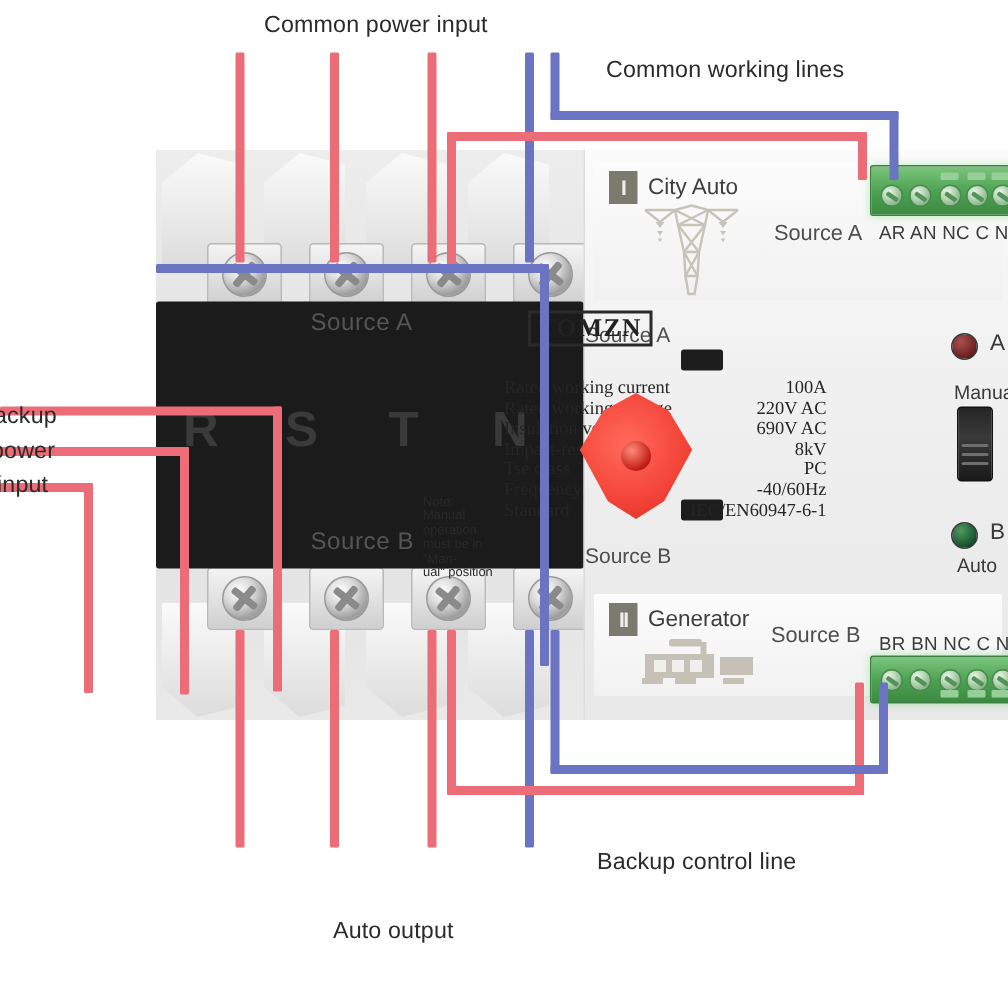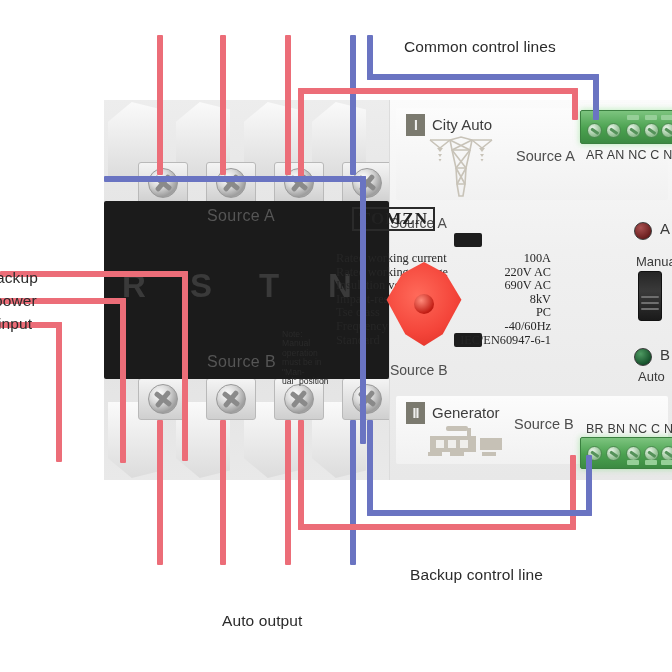--- a/index.html
+++ b/index.html
@@ -323,20 +323,21 @@
   <div class="w vblue" style="left:350px;top:420px;height:145px;"></div>
 
   <div class="w vred" style="left:298px;top:420px;height:110px;"></div>
   <div class="w hred" style="left:298px;top:524px;width:278px;"></div>
   <div class="w vred" style="left:570px;top:455px;height:75px;"></div>
 
   <div class="w vblue" style="left:367px;top:420px;height:96px;"></div>
   <div class="w hblue" style="left:367px;top:510px;width:225px;"></div>
   <div class="w vblue" style="left:586px;top:455px;height:61px;"></div>
 
-  <div class="anno" style="left:404px;top:38px;">Common control lines</div>
+  <div class="anno" style="left:176px;top:8px;">Common power input</div>
+  <div class="anno" style="left:404px;top:38px;">Common working lines</div>
   <div class="anno" style="left:-4px;top:269px;">ackup</div>
   <div class="anno" style="left:-6px;top:292px;">power</div>
   <div class="anno" style="left:-2px;top:315px;">input</div>
   <div class="anno" style="left:222px;top:612px;">Auto output</div>
-  <div class="anno" style="left:398px;top:566px;margin-left:12px;">Backup control line</div>
+  <div class="anno" style="left:398px;top:566px;">Backup control line</div>
 
 </div>
 
 </body></html>

